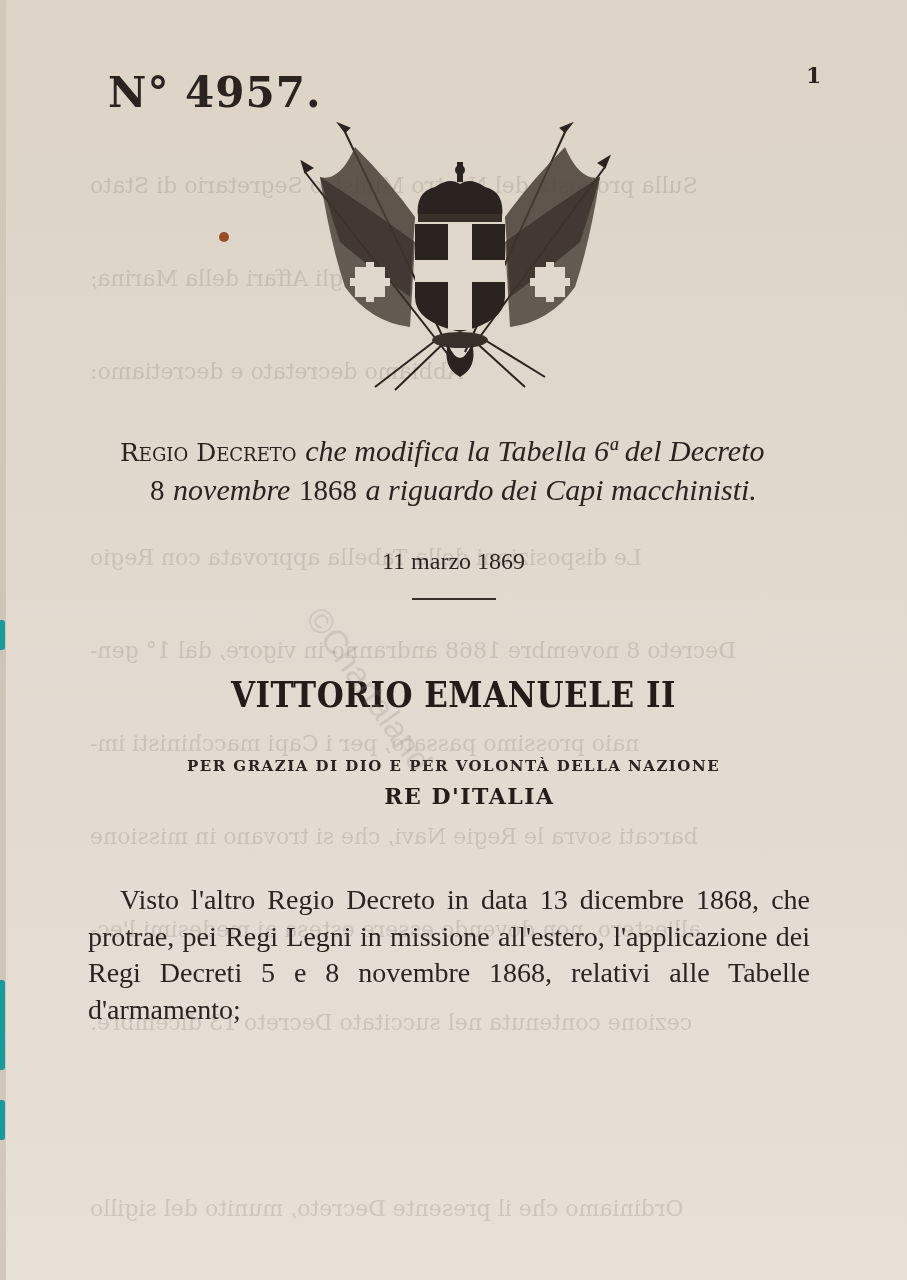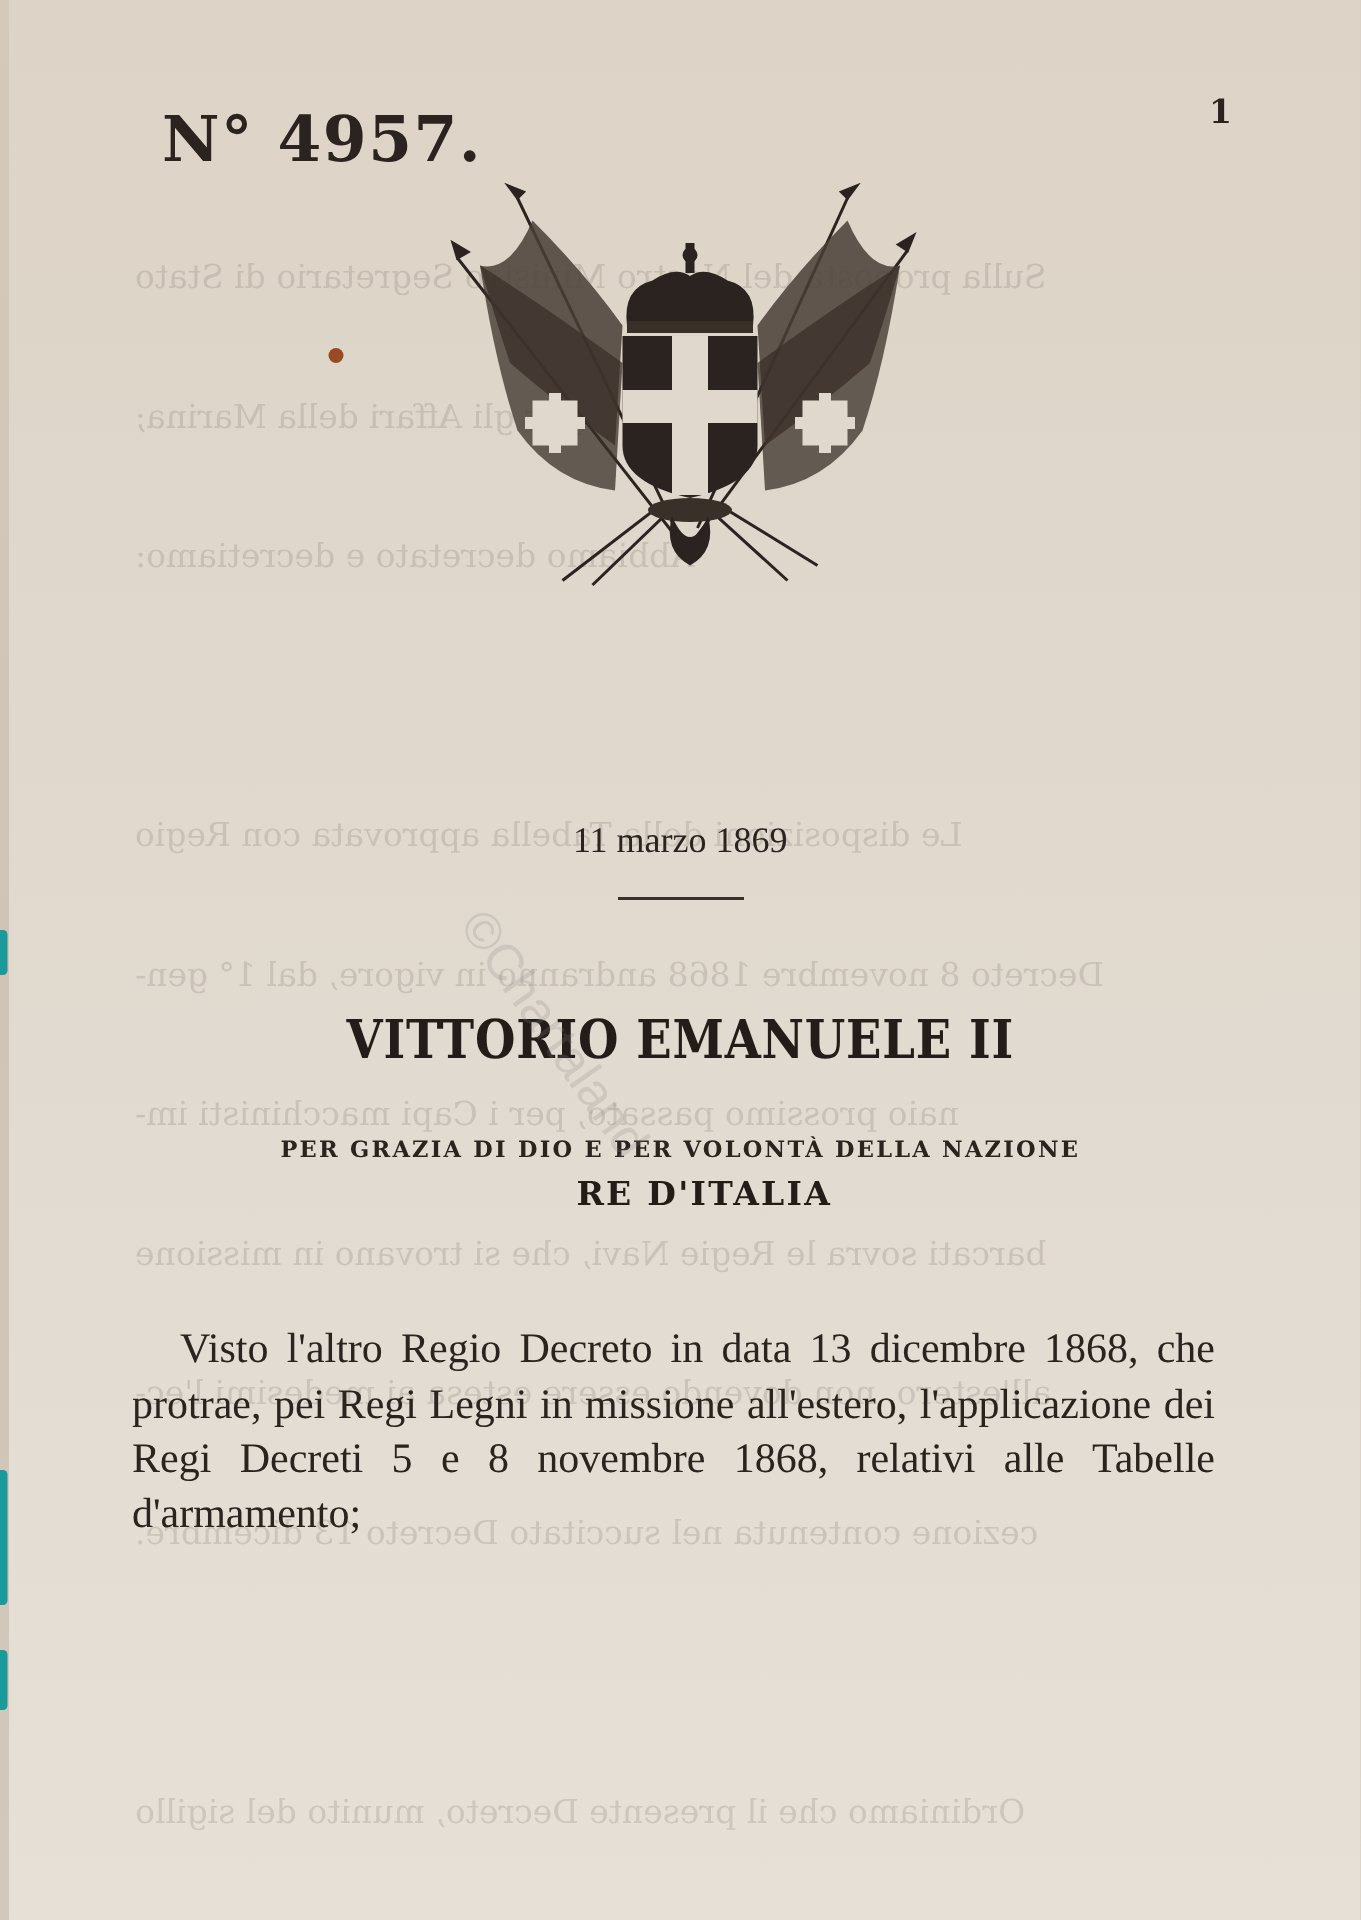--- a/index.html
+++ b/index.html
@@ -148,20 +148,32 @@
     <rect x="118" y="92" width="84" height="8" fill="#3a302a"></rect>
 
     <path d="M115 102 H205 V175 Q205 200 160 210 Q115 200 115 175 Z" fill="#2a231f"></path>
     <rect x="148" y="102" width="24" height="106" fill="#e0d8cd"></rect>
     <rect x="115" y="138" width="90" height="22" fill="#e0d8cd"></rect>
 
     <ellipse cx="160" cy="218" rx="28" ry="8" fill="#3a302a"></ellipse>
     <path d="M148 222 Q160 250 172 222 Q178 245 160 255 Q142 245 148 222 Z" fill="#2a231f"></path>
   </svg>
 
+  <div class="title-block">
+    <div class="title-line1">
+      <span class="smallcaps">Regio Decreto</span>
+      <span class="ital">che modifica la Tabella 6ª del Decreto</span>
+    </div>
+    <div class="title-line2">
+      <span class="reg">8</span>
+      <span class="ital">novembre</span>
+      <span class="reg">1868</span>
+      <span class="ital">a riguardo dei Capi macchinisti.</span>
+    </div>
+  </div>
 
   <div class="date">11 marzo 1869</div>
   <div class="rule"></div>
 
   <div class="king">VITTORIO EMANUELE II</div>
   <div class="grace">PER GRAZIA DI DIO E PER VOLONTÀ DELLA NAZIONE</div>
   <div class="re">RE D'ITALIA</div>
 
   <div class="body-text">
     <p class="para">Visto l'altro Regio Decreto in data 13 dicembre 1868, che protrae, pei Regi Legni in missione all'estero, l'applicazione dei Regi Decreti 5 e 8 novembre 1868, relativi alle Tabelle d'armamento;</p>

